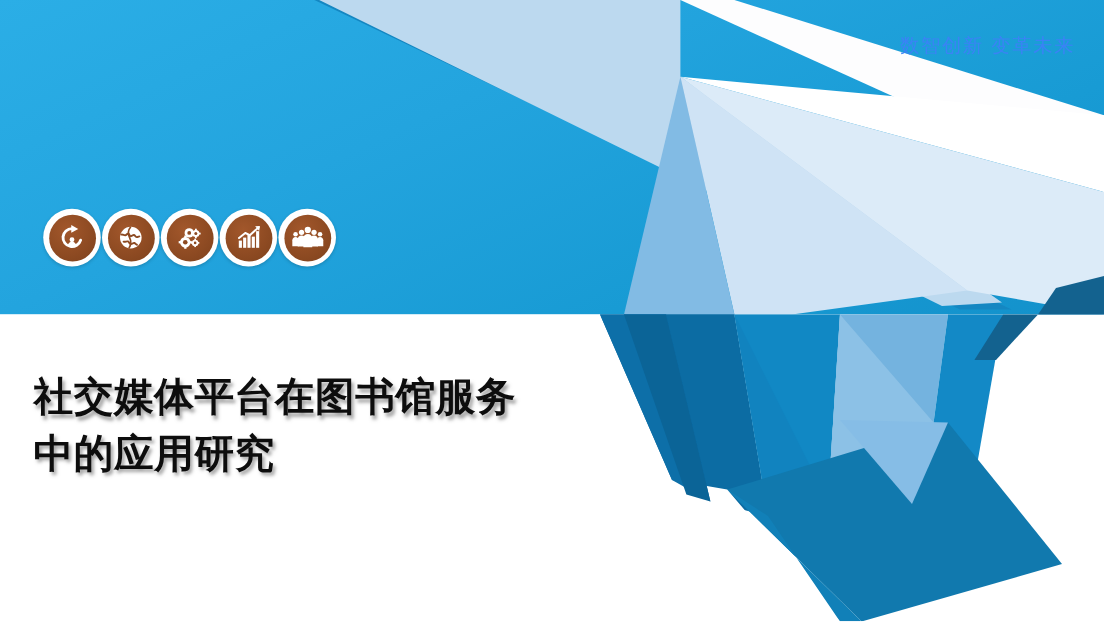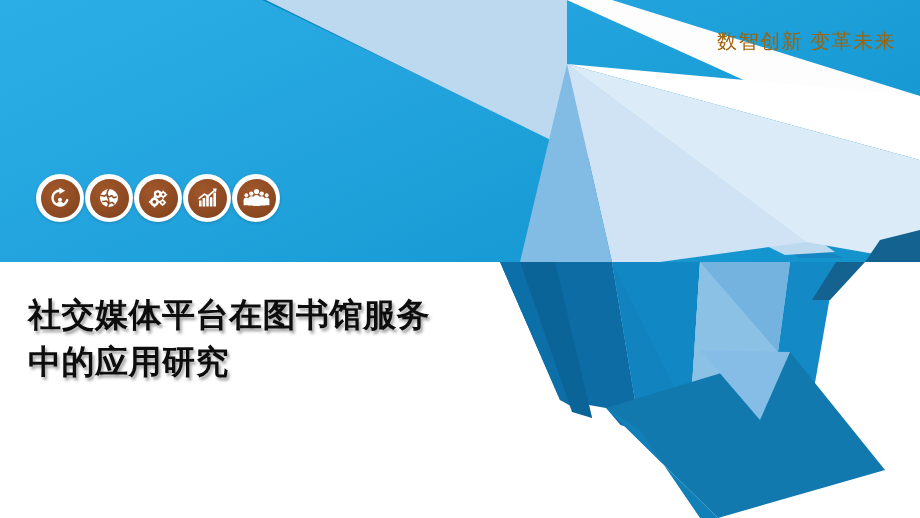--- a/index.html
+++ b/index.html
@@ -35,37 +35,37 @@
   }
   .poly-layer svg {
     display: block;
     width: 920px;
     height: 518px;
   }
   
   .title {
     position: absolute;
     left: 28px;
-    top: 292px;
+    top: 308px;
     width: 520px;
     color: #0d0d0d;
     font-size: 33px;
     font-weight: bold;
     line-height: 1.42;
     letter-spacing: 0.5px;
     text-shadow: 2px 3px 3px rgba(90,90,90,0.55);
     white-space: pre-line;
   }
   
   .tagline {
     position: absolute;
     right: 24px;
     top: 28px;
-    color: #a16207;
-    font-size: 20px;
+    color: #3b82f6;
+    font-size: 16px;
     letter-spacing: 1.5px;
     white-space: nowrap;
   }
   
   .icon-strip {
     position: absolute;
     left: 36px;
     top: 174px;
     display: flex;
     gap: 0px;

